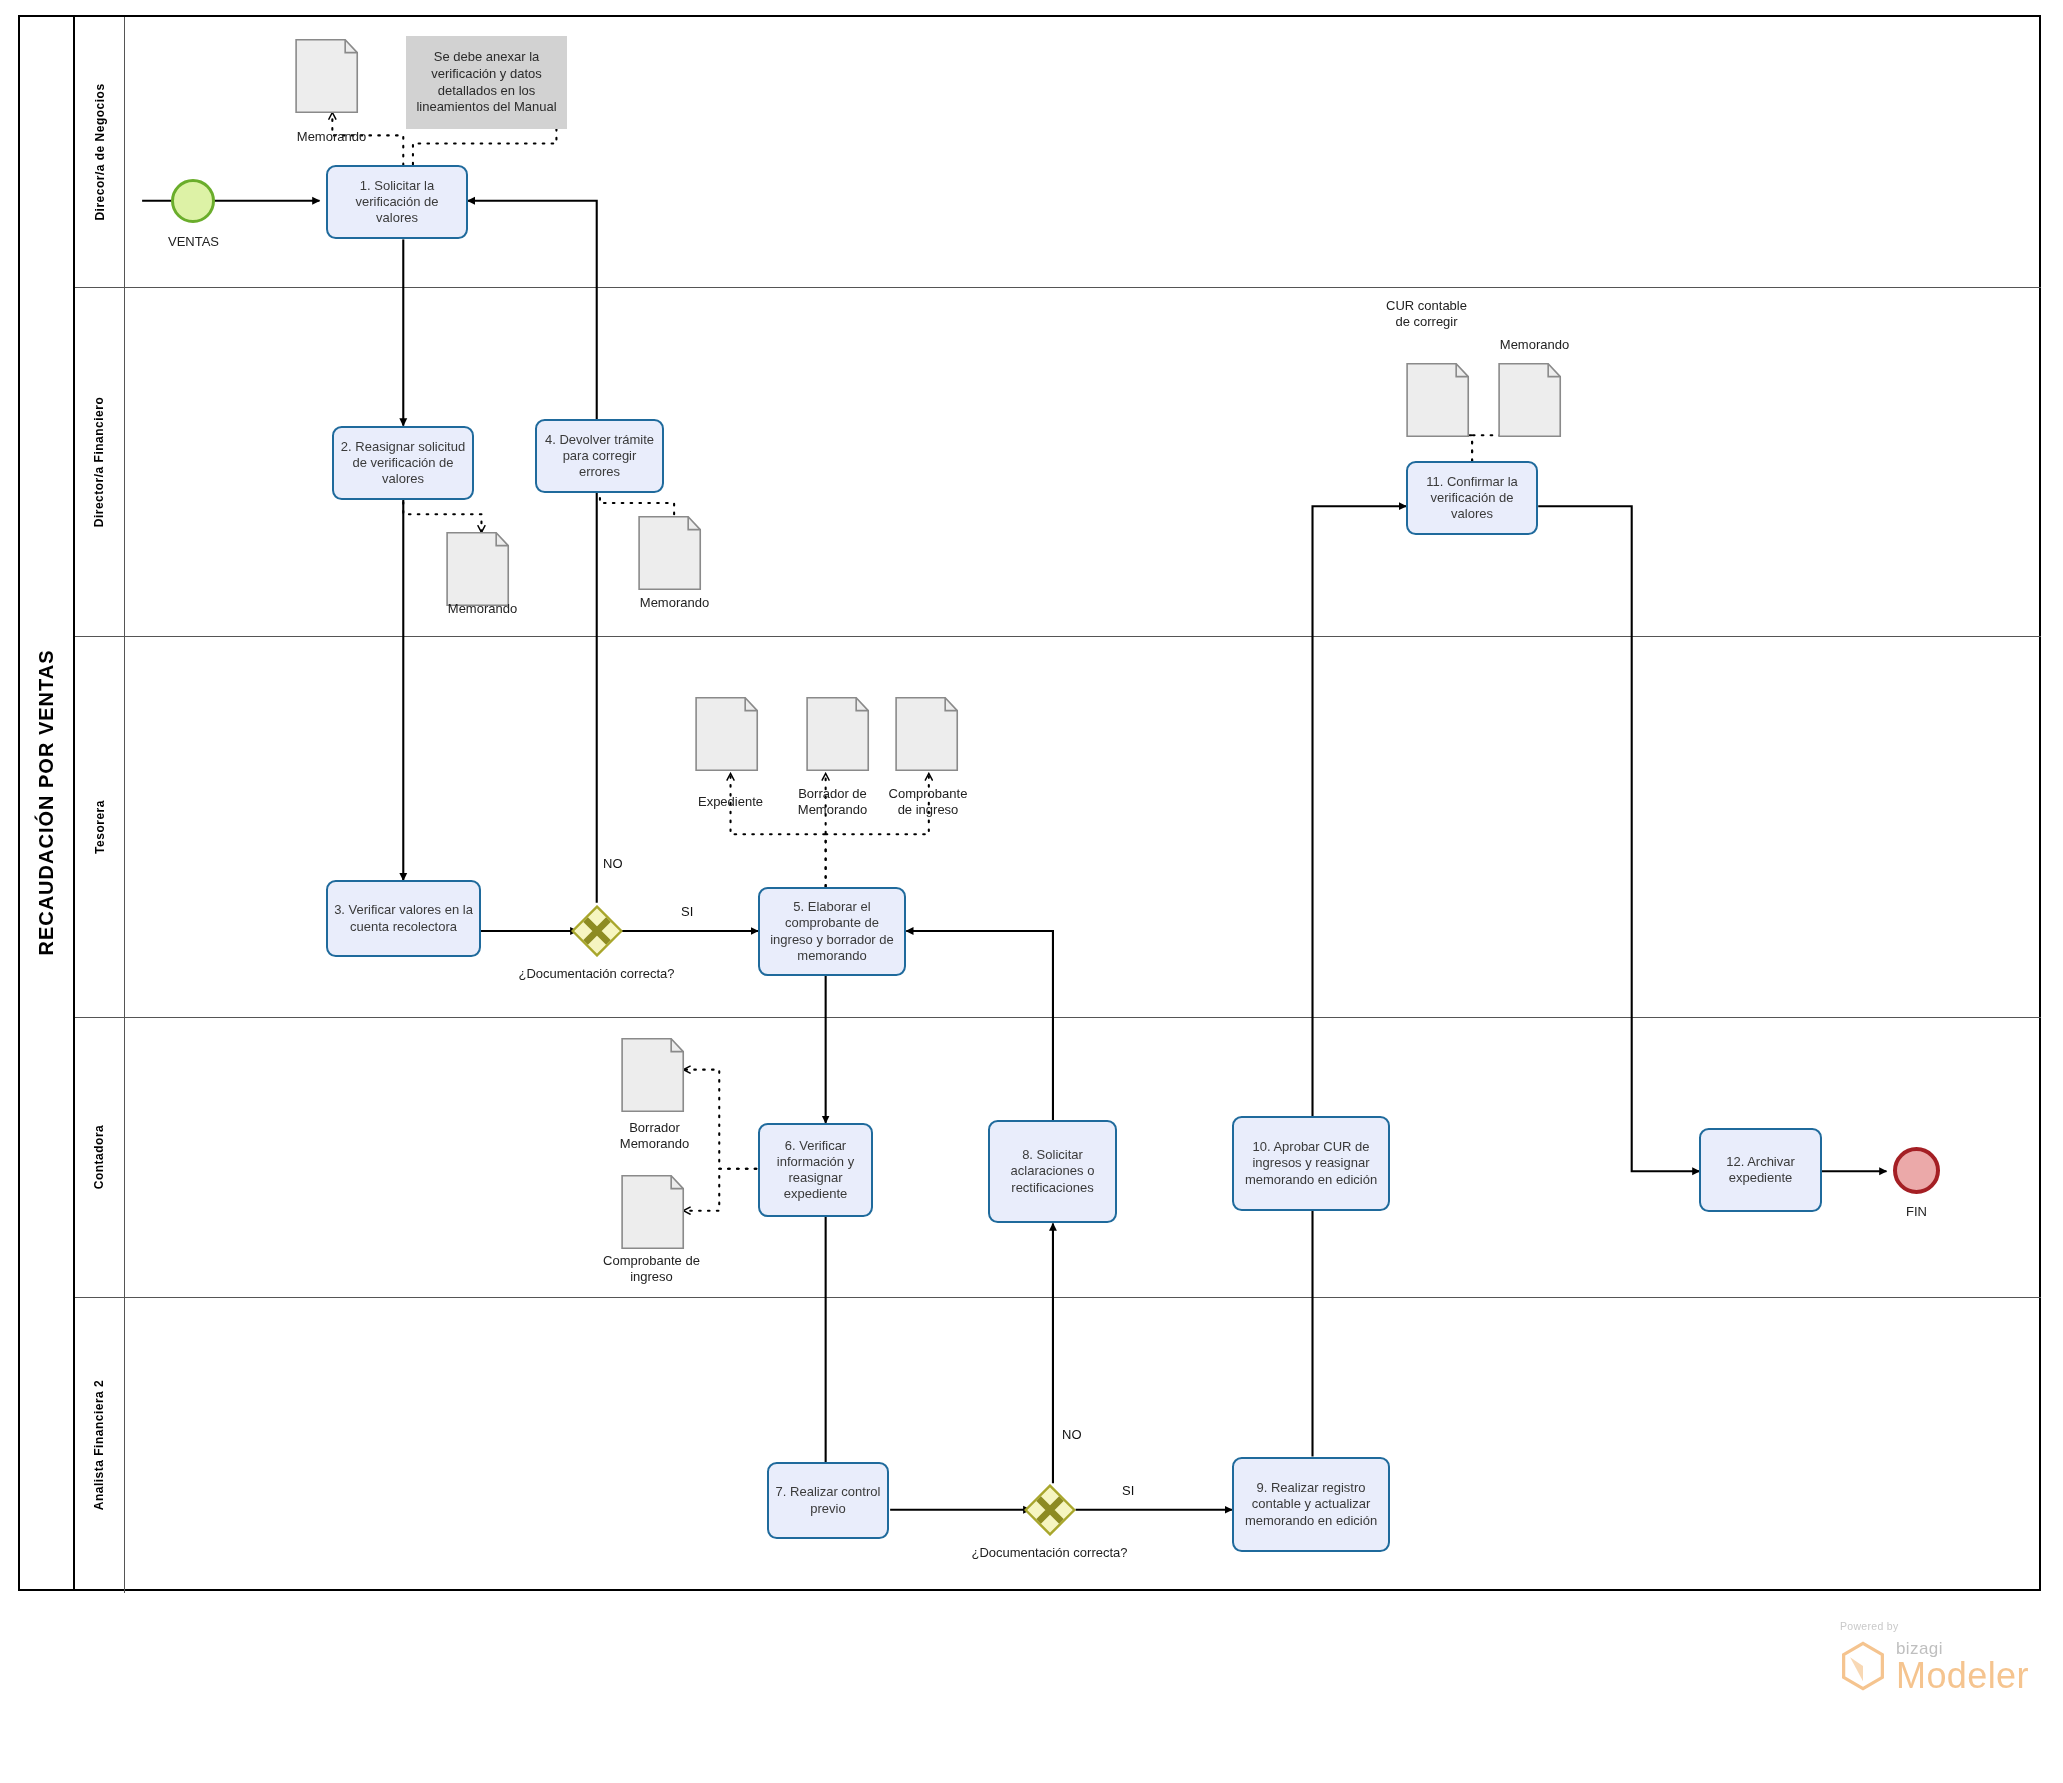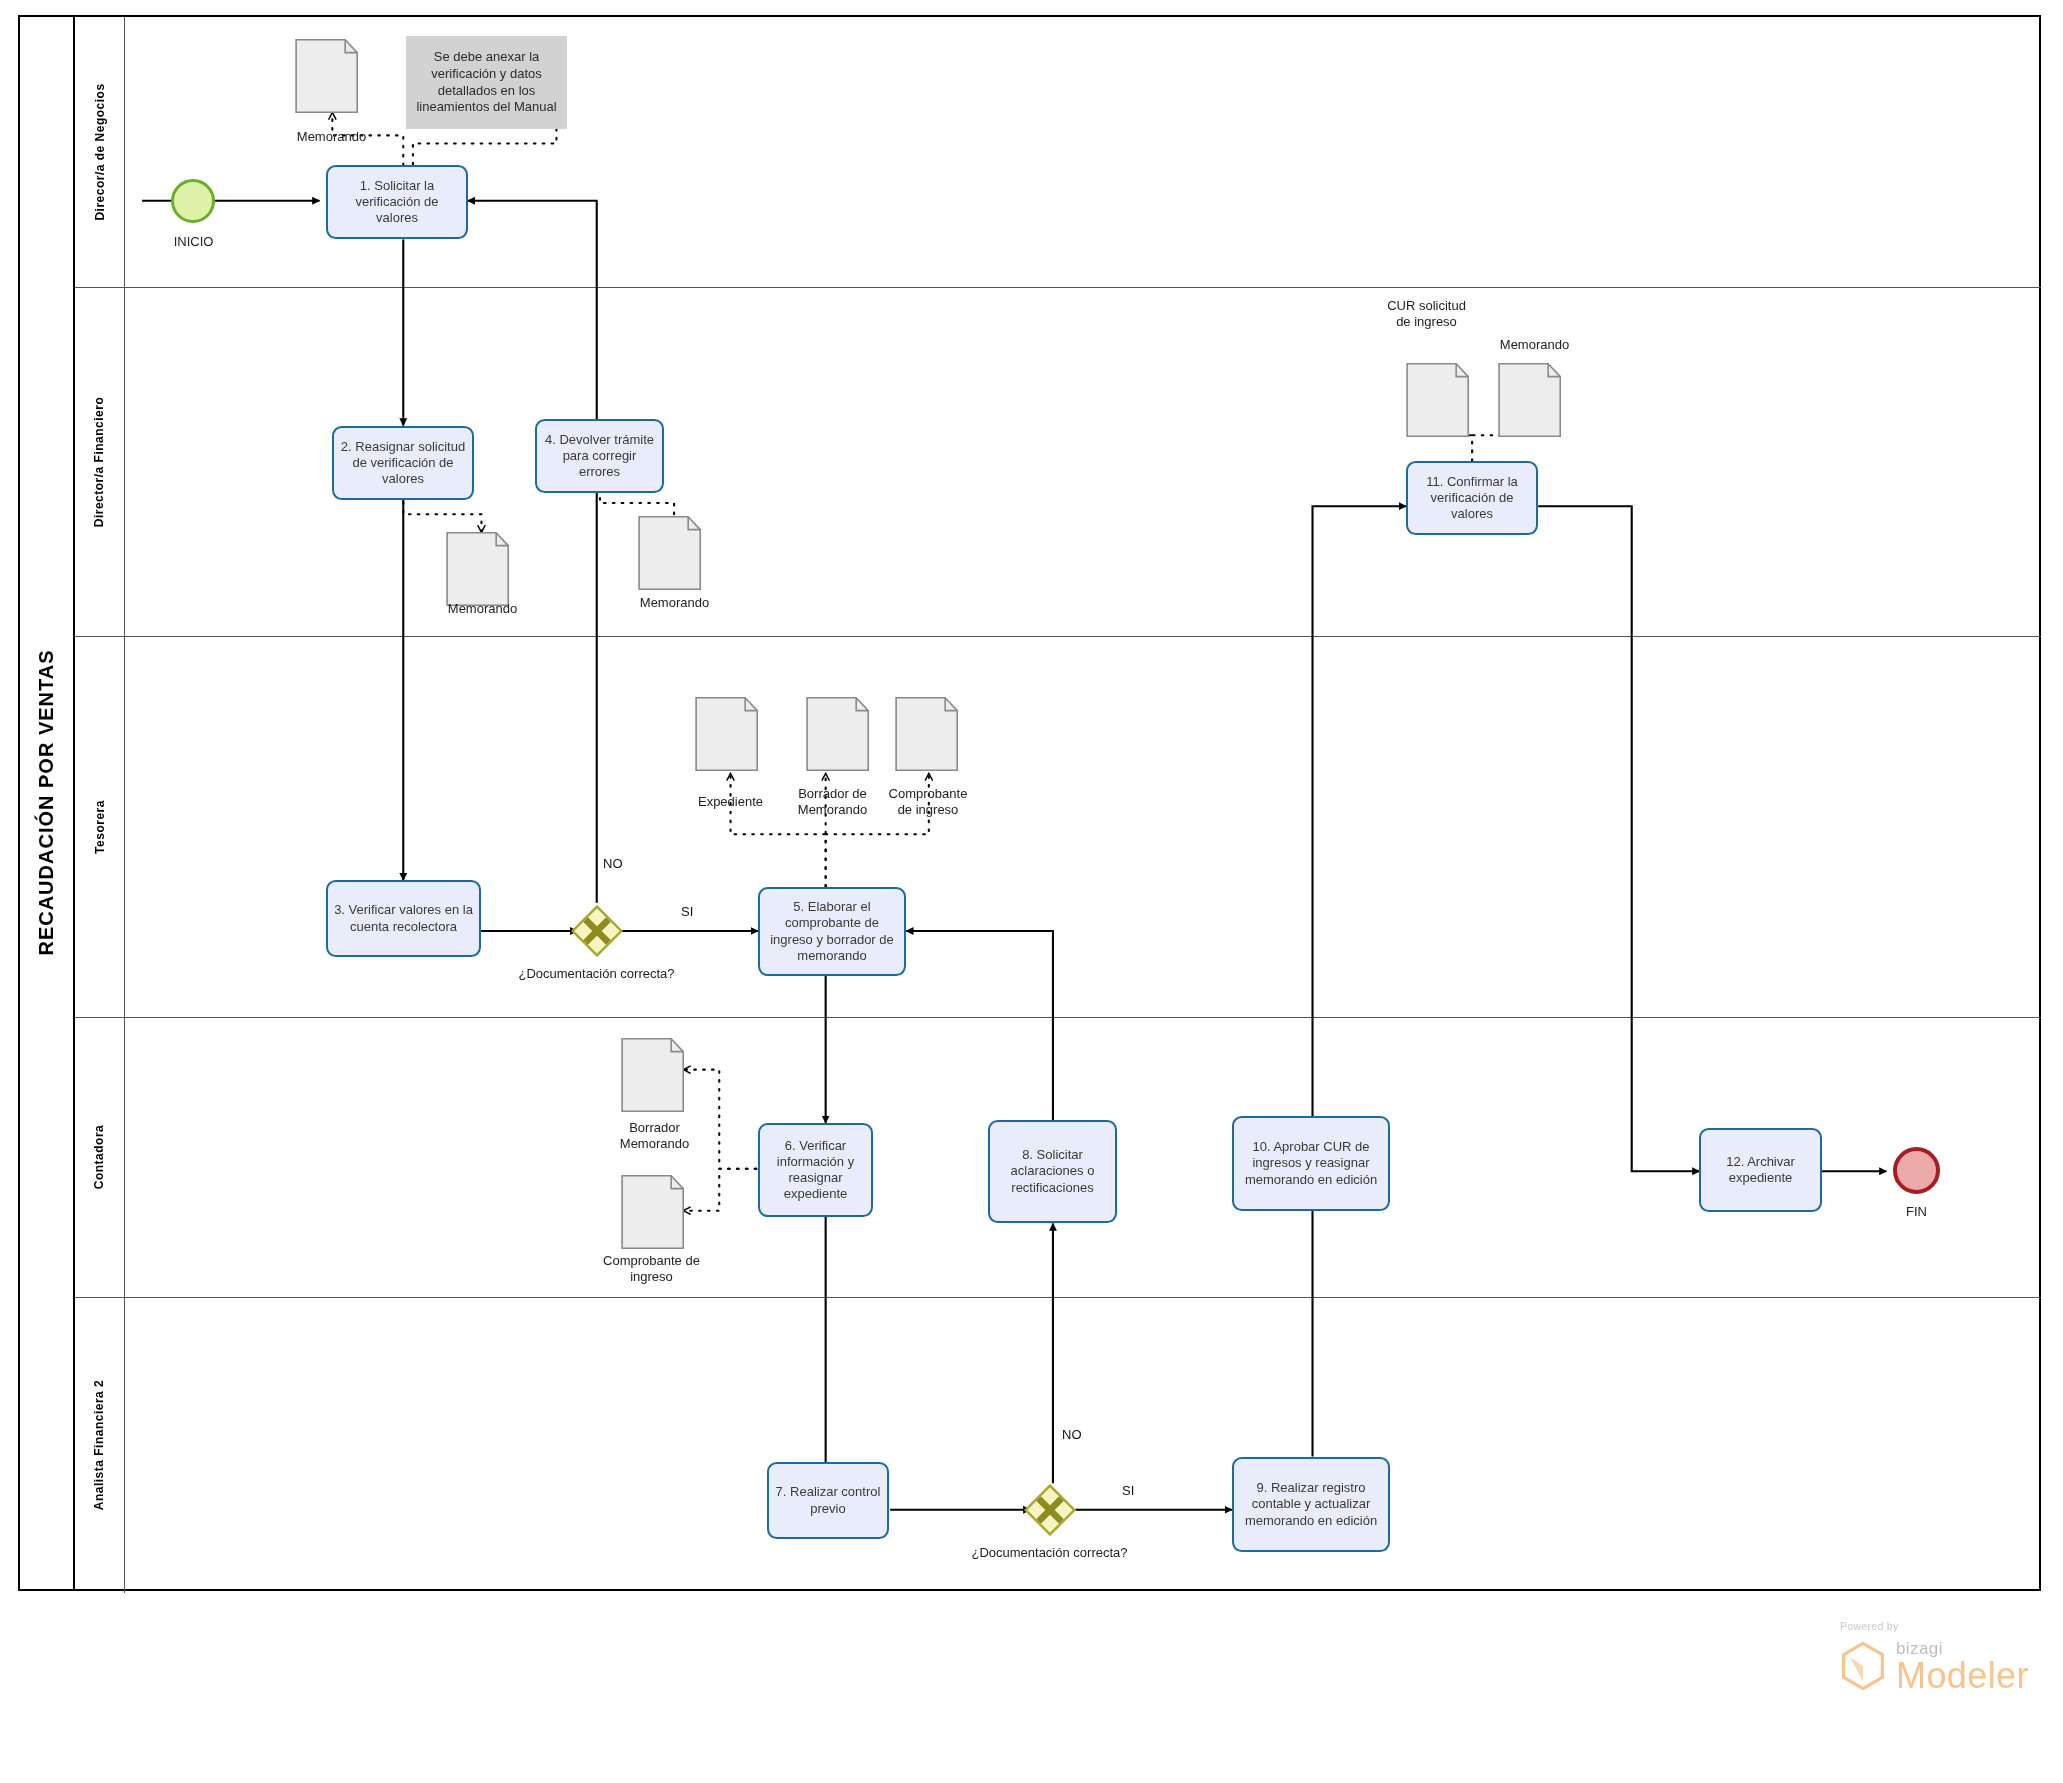--- a/index.html
+++ b/index.html
@@ -292,21 +292,21 @@
       <path d="M1024,1100 L1024,1035 L906,1035 L906,960" marker-end="url(#openarrow)"></path>
       <path d="M1024,1100 L1024,960" marker-end="url(#openarrow)"></path>
       <path d="M1024,1035 L1152,1035 L1152,960" marker-end="url(#openarrow)"></path>
 
       <path d="M960,1450 L892,1450 L892,1327 L848,1327" marker-end="url(#openarrow)"></path>
       <path d="M960,1450 L892,1450 L892,1502 L848,1502" marker-end="url(#openarrow)"></path>
     </g>
   </svg>
 
   <div class="event start" style="left:171px; top:179px; width:44px; height:44px;"></div>
-  <div class="event-label" style="left:153px; top:234px; width:81px;">INICIO</div>
+  <div class="event-label" style="left:153px; top:234px; width:81px;">VENTAS</div>
 
   <div class="event end" style="left:1893px; top:1147px; width:47px; height:47px;"></div>
   <div class="event-label" style="left:1876px; top:1204px; width:81px;">FIN</div>
 
   <div class="task" style="left:326px; top:165px; width:142px; height:74px;">
     <span>1. Solicitar la verificación de valores</span>
   </div>
 
   <div class="task" style="left:332px; top:426px; width:142px; height:74px;">
     <span>2. Reasignar solicitud de verificación de valores</span>
@@ -391,21 +391,21 @@
     </svg>
   </div>
   <div class="doc-label" style="left:618px; top:595px; width:113px;">Memorando</div>
 
   <div class="doc" style="left:1406px; top:363px; width:73px; height:74px;">
     <svg viewBox="0 0 90 92" width="73" height="74" xmlns="http://www.w3.org/2000/svg">
       <path d="M1,1 H62 L77,17 V91 H1 Z" fill="#ededed" stroke="#8a8a8a" stroke-width="2"></path>
       <path d="M62,1 V17 H77" fill="none" stroke="#8a8a8a" stroke-width="2"></path>
     </svg>
   </div>
-  <div class="doc-label" style="left:1382px; top:298px; width:89px;">CUR solicitud de ingreso</div>
+  <div class="doc-label" style="left:1382px; top:298px; width:89px;">CUR contable de corregir</div>
 
   <div class="doc" style="left:1498px; top:363px; width:73px; height:74px;">
     <svg viewBox="0 0 90 92" width="73" height="74" xmlns="http://www.w3.org/2000/svg">
       <path d="M1,1 H62 L77,17 V91 H1 Z" fill="#ededed" stroke="#8a8a8a" stroke-width="2"></path>
       <path d="M62,1 V17 H77" fill="none" stroke="#8a8a8a" stroke-width="2"></path>
     </svg>
   </div>
   <div class="doc-label" style="left:1482px; top:337px; width:105px;">Memorando</div>
 
   <div class="doc" style="left:695px; top:697px; width:73px; height:74px;">

